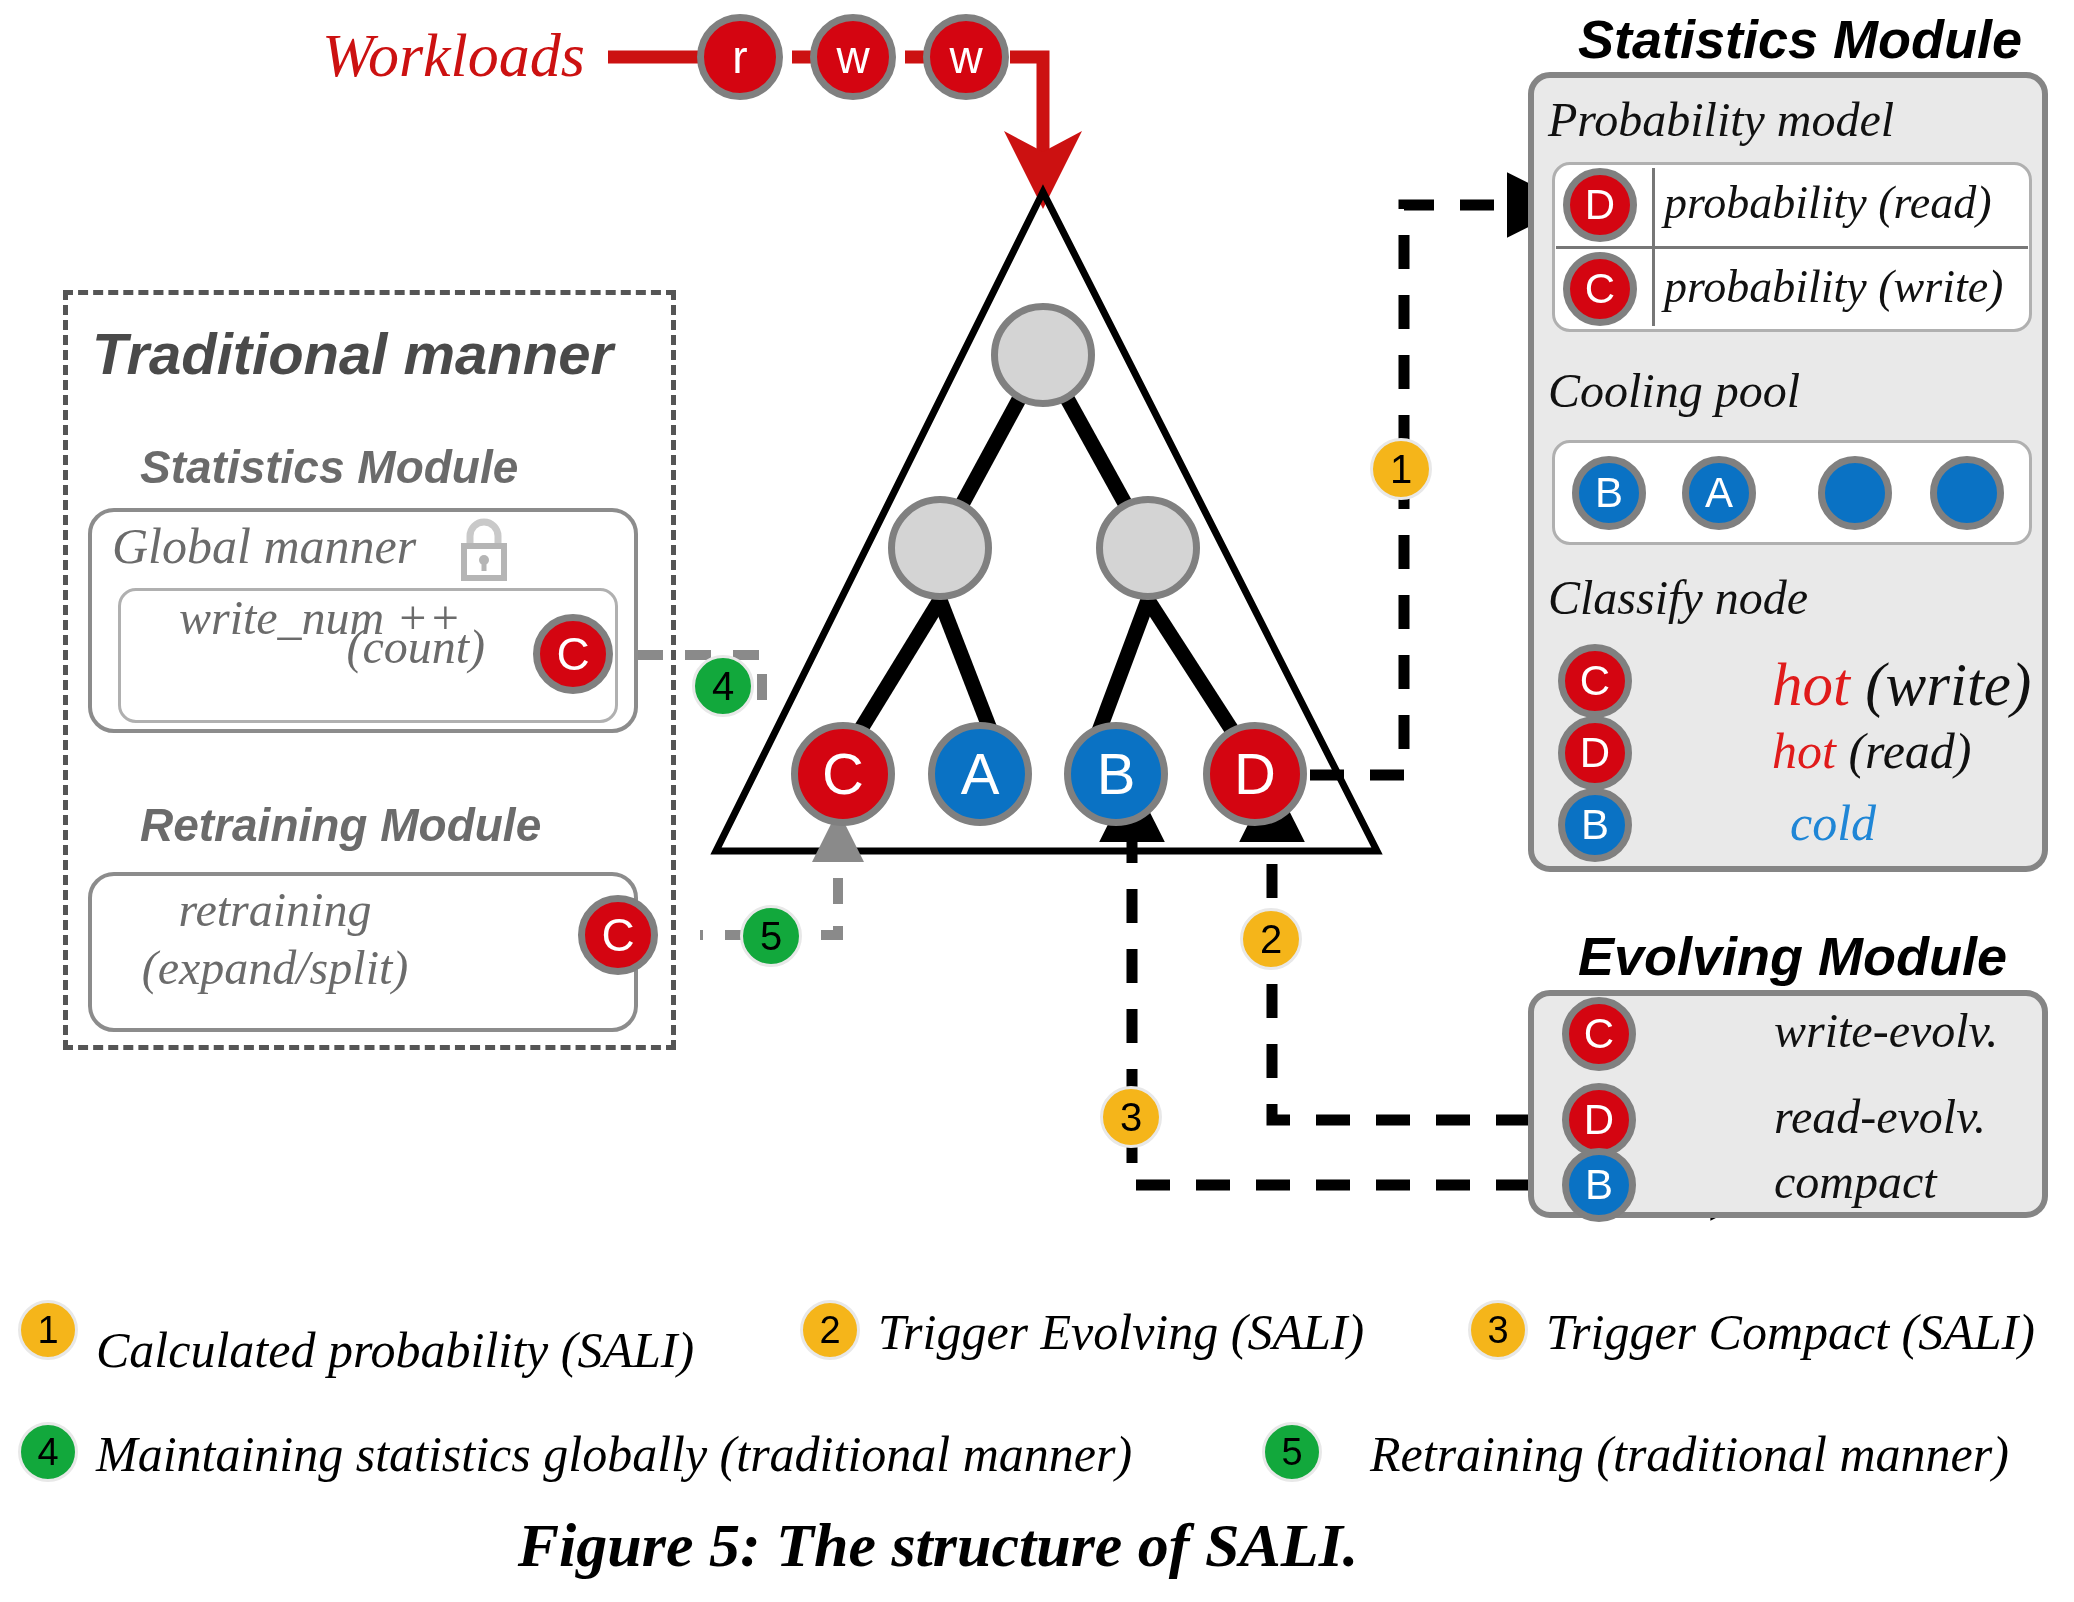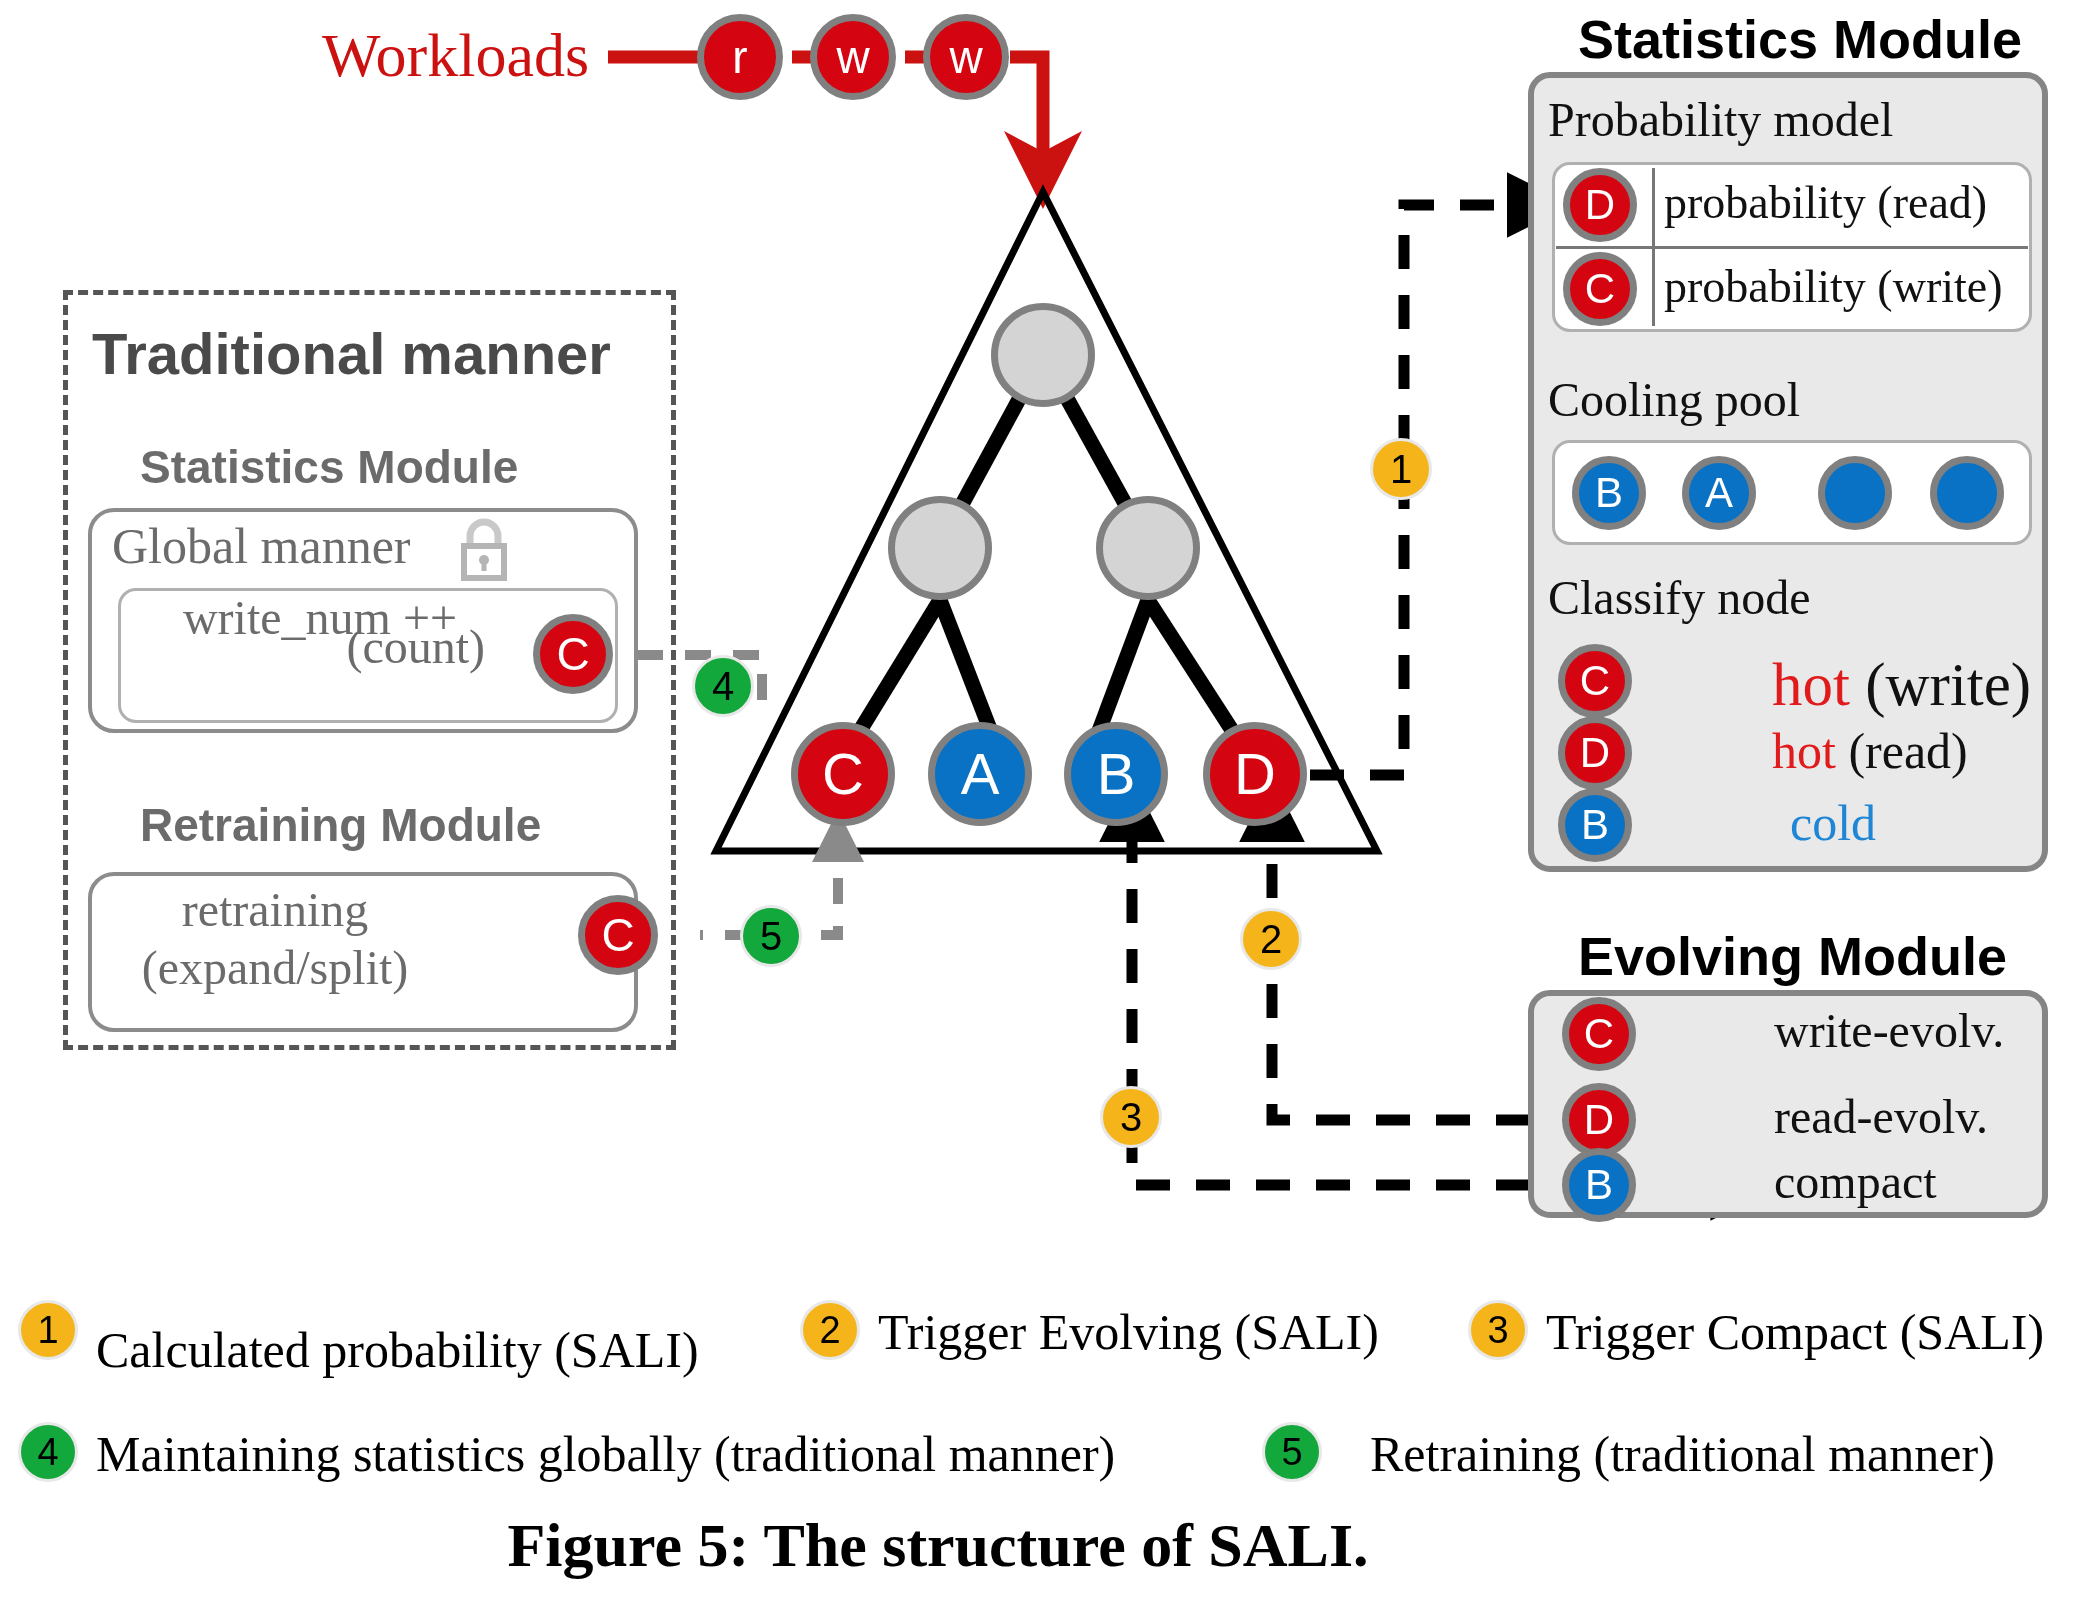--- a/index.html
+++ b/index.html
@@ -1,17 +1,17 @@
 <!DOCTYPE html>
 <html><head>
 <meta charset="utf-8">
 <style>
   html,body{margin:0;padding:0;background:#fff;}
   body{width:2074px;height:1602px;position:relative;font-family:"Liberation Serif",serif;overflow:hidden;}
-  .abs{position:absolute;}
+  .abs{position:absolute;font-style:italic;}
 
   
   .node{
     position:absolute;border-radius:50%;
     display:flex;align-items:center;justify-content:center;
     color:#fff;font-family:"Liberation Sans",sans-serif;
     box-sizing:border-box;line-height:1;
   }
   .n-red{background:#d40511;border:7px solid #808080;}
   .n-blue{background:#0a72c4;border:7px solid #808080;}
@@ -203,21 +203,21 @@
 <div class="node n-red" style="left:1563px;top:168px;width:74px;height:74px;font-size:42px;">
   <span>D</span>
 </div>
 <div class="abs serif" style="left:1664px;top:176px;font-size:46px;color:#111;">probability (read)</div>
 
 <div class="node n-red" style="left:1563px;top:252px;width:74px;height:74px;font-size:42px;">
   <span>C</span>
 </div>
 <div class="abs serif" style="left:1664px;top:260px;font-size:46px;color:#111;">probability (write)</div>
 
-<div class="abs serif" style="left:1548px;top:372px;font-size:48px;color:#111;">Cooling pool</div>
+<div class="abs serif" style="left:1548px;top:363px;font-size:48px;color:#111;">Cooling pool</div>
 
 <div class="abs pill-white" style="left:1552px;top:440px;width:480px;height:105px;"></div>
 
 <div class="node n-blue" style="left:1572px;top:456px;width:74px;height:74px;font-size:42px;">
   <span>B</span>
 </div>
 <div class="node n-blue" style="left:1682px;top:456px;width:74px;height:74px;font-size:42px;">
   <span>A</span>
 </div>
 <div class="node n-blue" style="left:1818px;top:456px;width:74px;height:74px;font-size:42px;">

